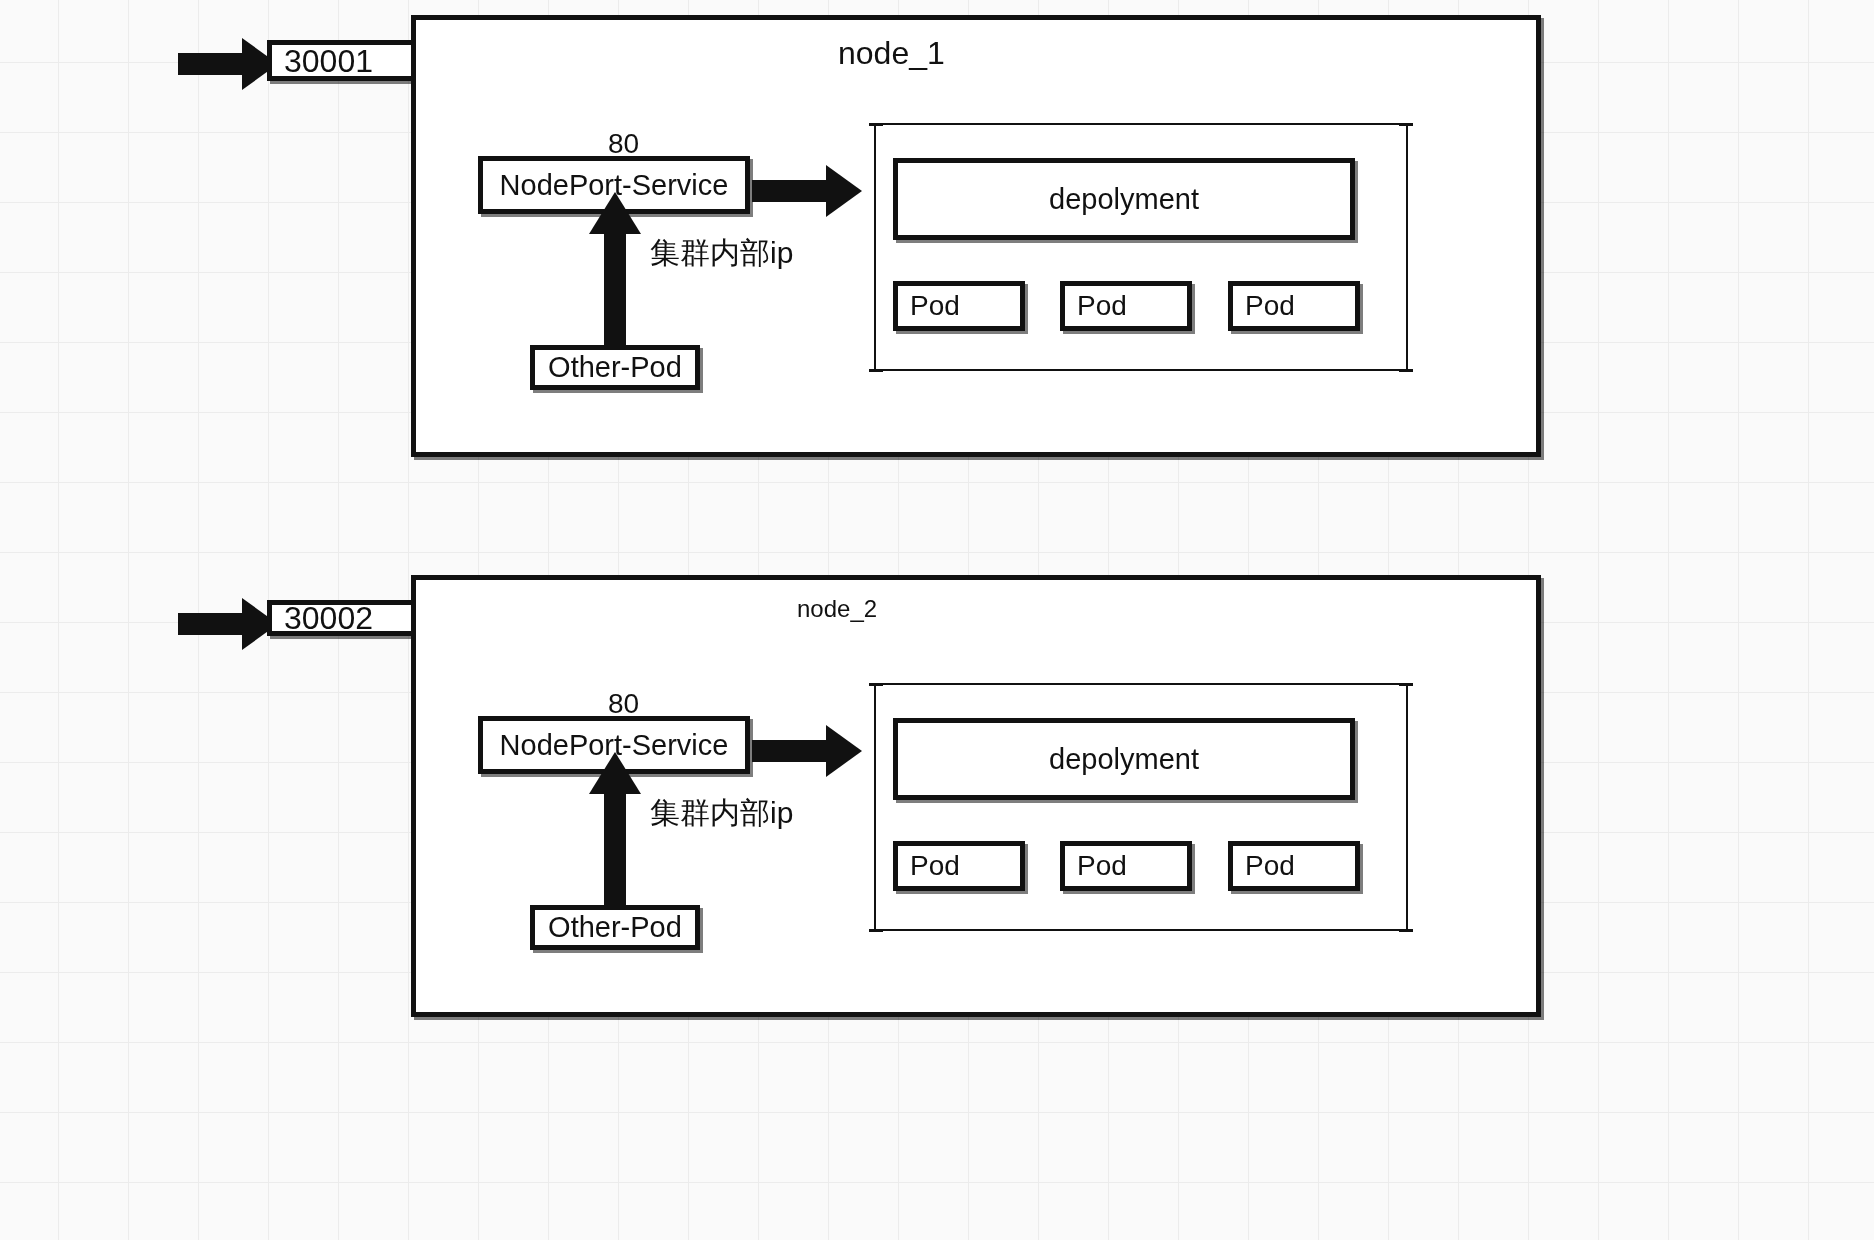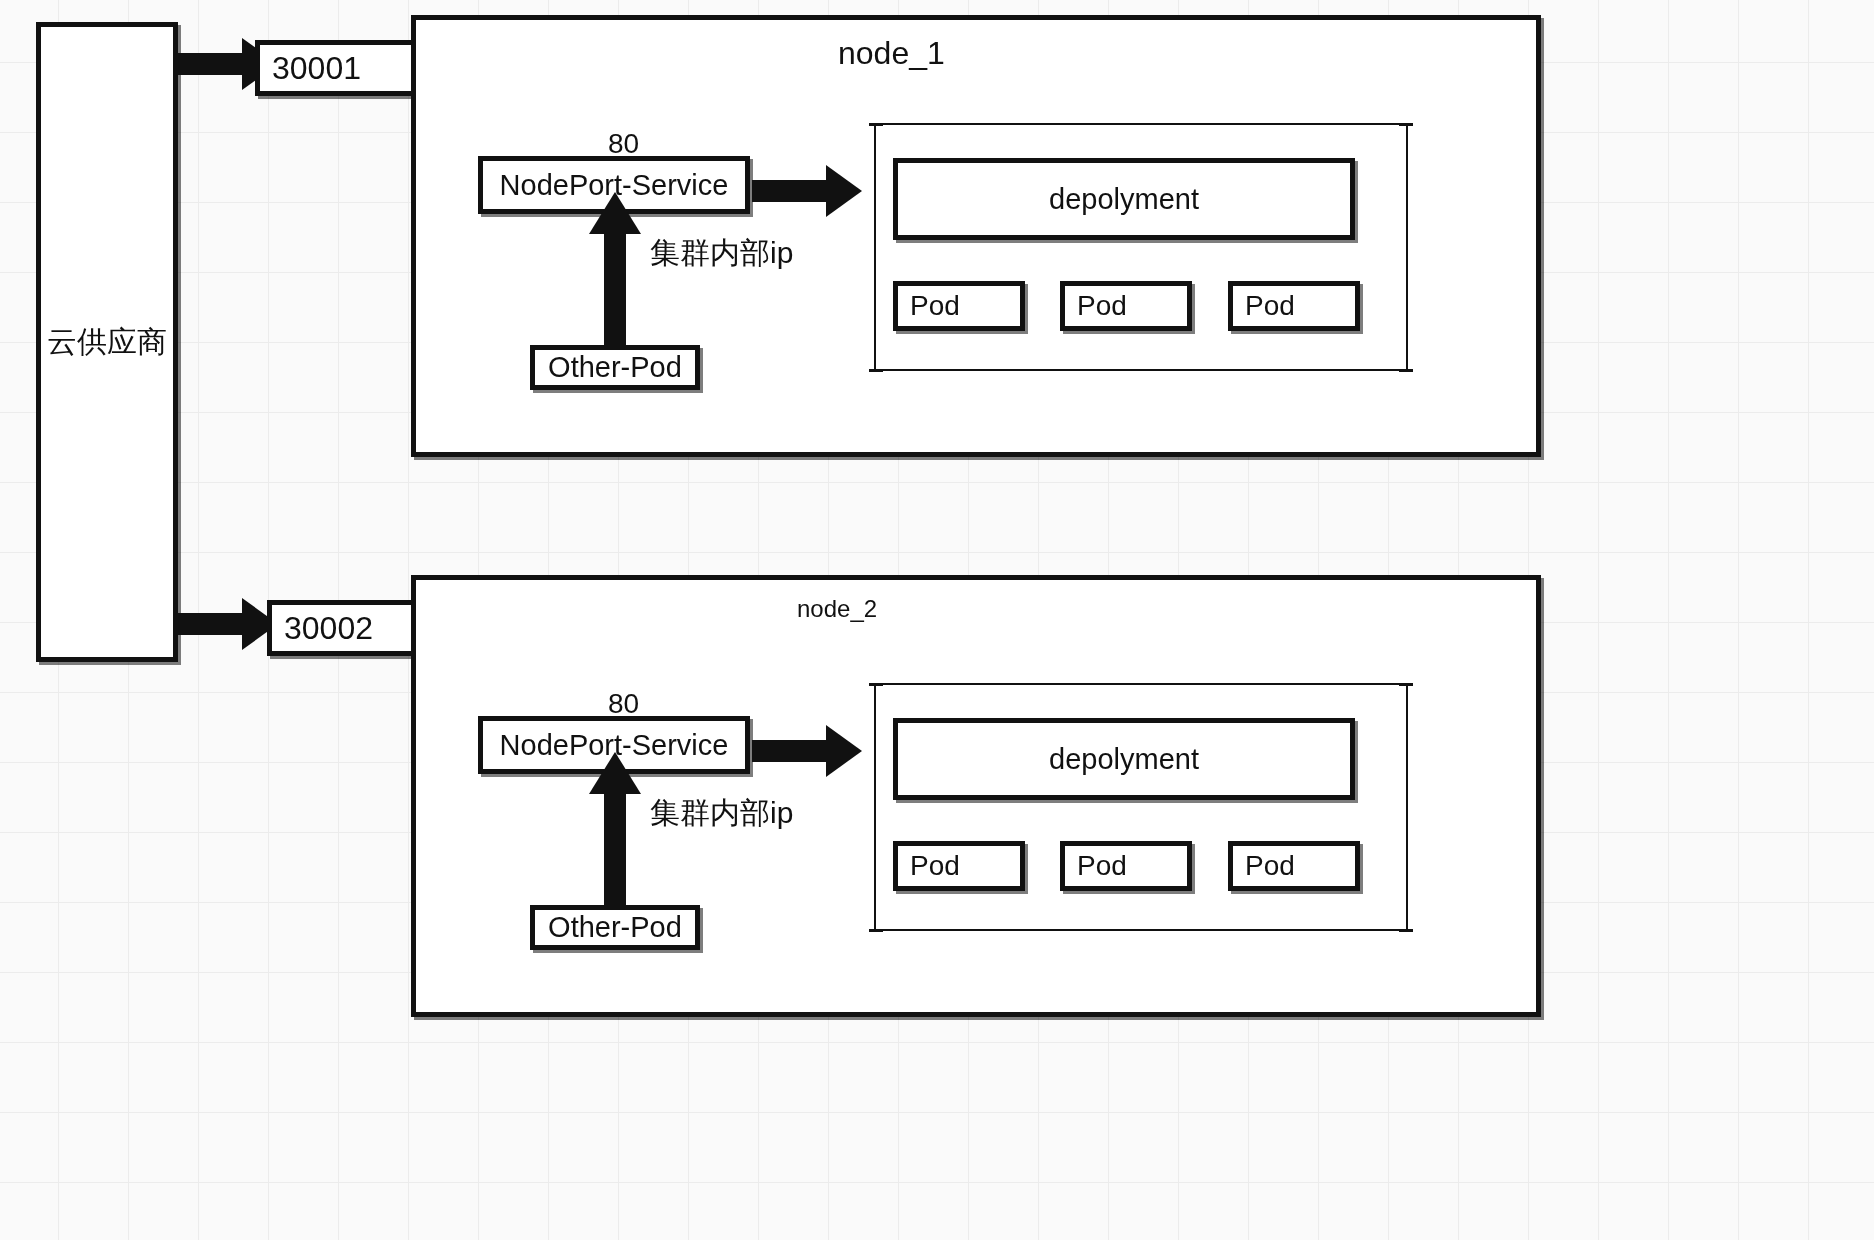--- a/index.html
+++ b/index.html
@@ -94,39 +94,36 @@
   .tick {
     position: absolute;
     background: #111111;
   }
 </style>
 </head>
 <body>
 
 <div id="canvas">
 
-  <div class="box ctr" style="left:36px; top:22px; width:142px; height:640px;">
-    <span class="lbl" style="position:static; font-size:30px;">云供应商</span>
-  </div>
 
   <div class="arrow-h" style="left:178px; top:64px; width:100px;">
     <div class="shaft" style="width:66px;"></div>
     <div class="head" style="left:64px;"></div>
   </div>
 
-  <div class="box lft" style="left:255px; top:40px; width:170px; height:56px;">
+  <div class="box lft" style="left:267px; top:40px; width:170px; height:41px;">
     <span class="lbl" style="position:static; font-size:32px; padding-left:12px;">30001</span>
   </div>
 
   <div class="arrow-h" style="left:178px; top:624px; width:100px;">
     <div class="shaft" style="width:66px;"></div>
     <div class="head" style="left:64px;"></div>
   </div>
 
-  <div class="box lft" style="left:267px; top:600px; width:170px; height:56px;">
+  <div class="box lft" style="left:267px; top:600px; width:170px; height:36px;">
     <span class="lbl" style="position:static; font-size:32px; padding-left:12px;">30002</span>
   </div>
 
   <div class="box" style="left:411px; top:15px; width:1130px; height:442px;">
   </div>
 
   <span class="lbl" style="left:838px; top:37px; font-size:32px;">node_1</span>
 
   <span class="lbl" style="left:608px; top:130px; font-size:28px;">80</span>
 

